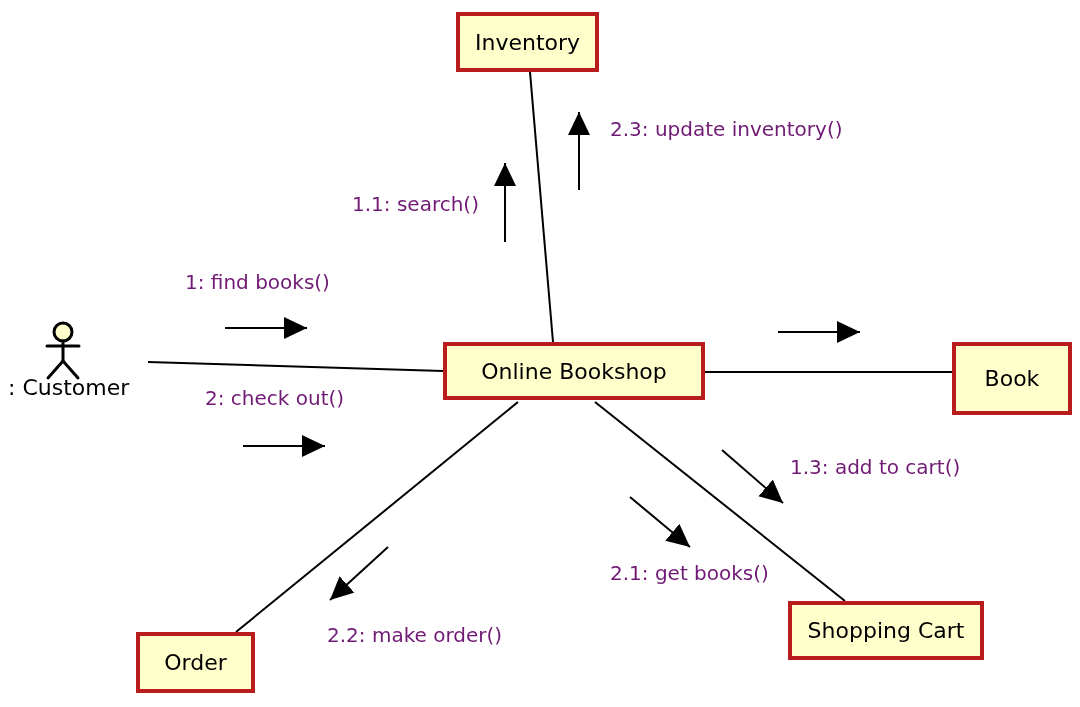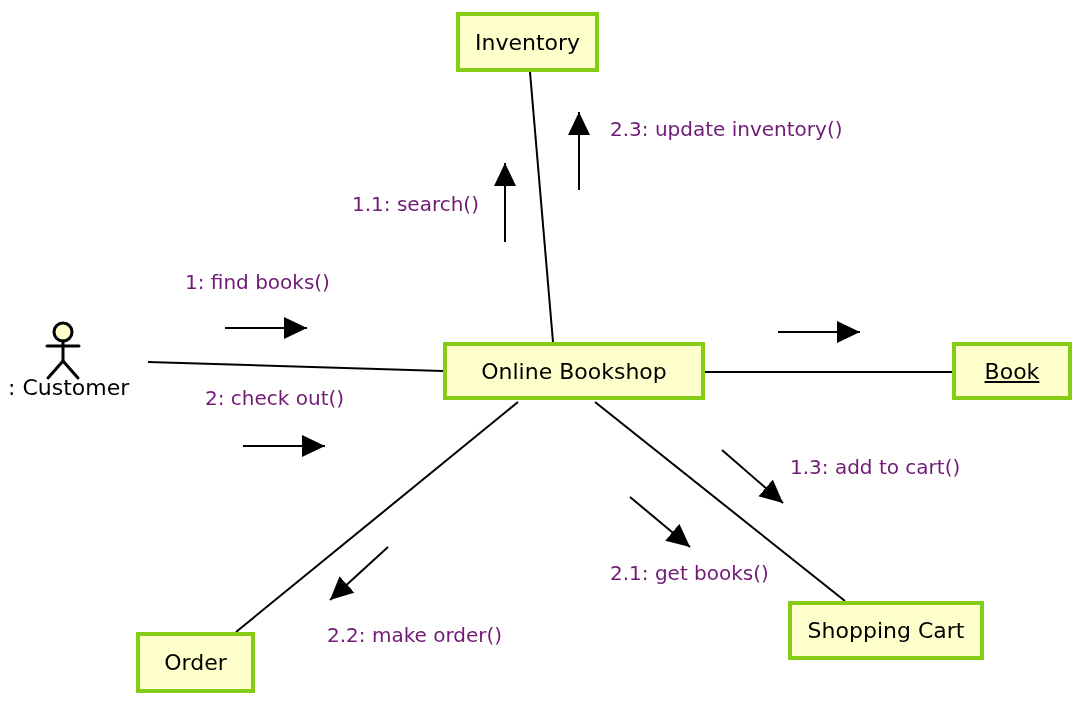--- a/index.html
+++ b/index.html
@@ -17,31 +17,31 @@
     width: 1080px; height: 707px;
   }
   svg.wires line { stroke: #000000; }
   .assoc { stroke-width: 2; }
   .msgline { stroke-width: 2; }
   .stick { stroke-width: 3; stroke-linecap: round; }
   .node {
     position: absolute;
     box-sizing: border-box;
     background: #ffffcc;
-    border: 4px solid #84cc16;
+    border: 4px solid #b91c1c;
     display: flex;
     align-items: center;
     justify-content: center;
     font-size: 22px;
     color: #000000;
     white-space: nowrap;
   }
   .node-inventory { left: 456px; top: 12px;  width: 143px; height: 60px; }
   .node-bookshop  { left: 443px; top: 342px; width: 262px; height: 58px; justify-content: center; }
-  .node-book      { left: 952px; top: 342px; width: 120px; height: 58px; text-decoration: underline; }
+  .node-book      { left: 952px; top: 342px; width: 120px; height: 73px; }
   .node-cart      { left: 788px; top: 601px; width: 196px; height: 59px; align-items: center; }
   .node-order     { left: 136px; top: 632px; width: 119px; height: 61px; align-items: center; }
   .msg {
     position: absolute;
     font-size: 20px;
     color: #701a75;
     white-space: nowrap;
   }
   .m1  { left: 185px; top: 270px; }
   .m2  { left: 205px; top: 386px; }

